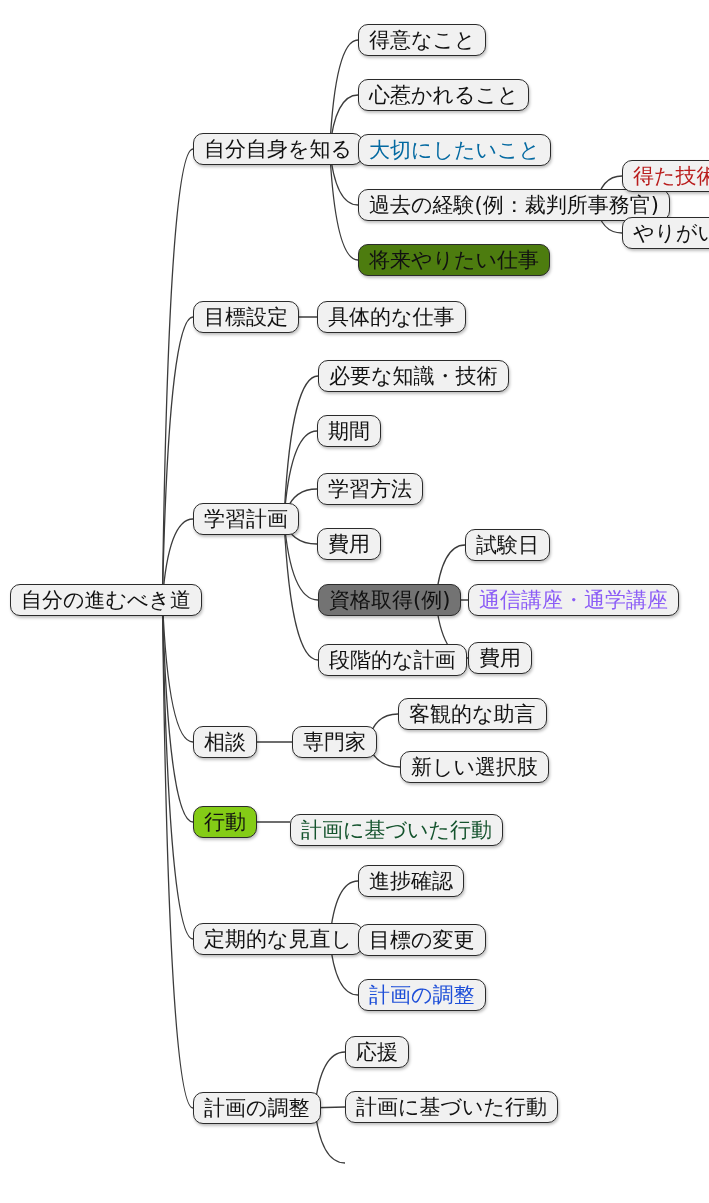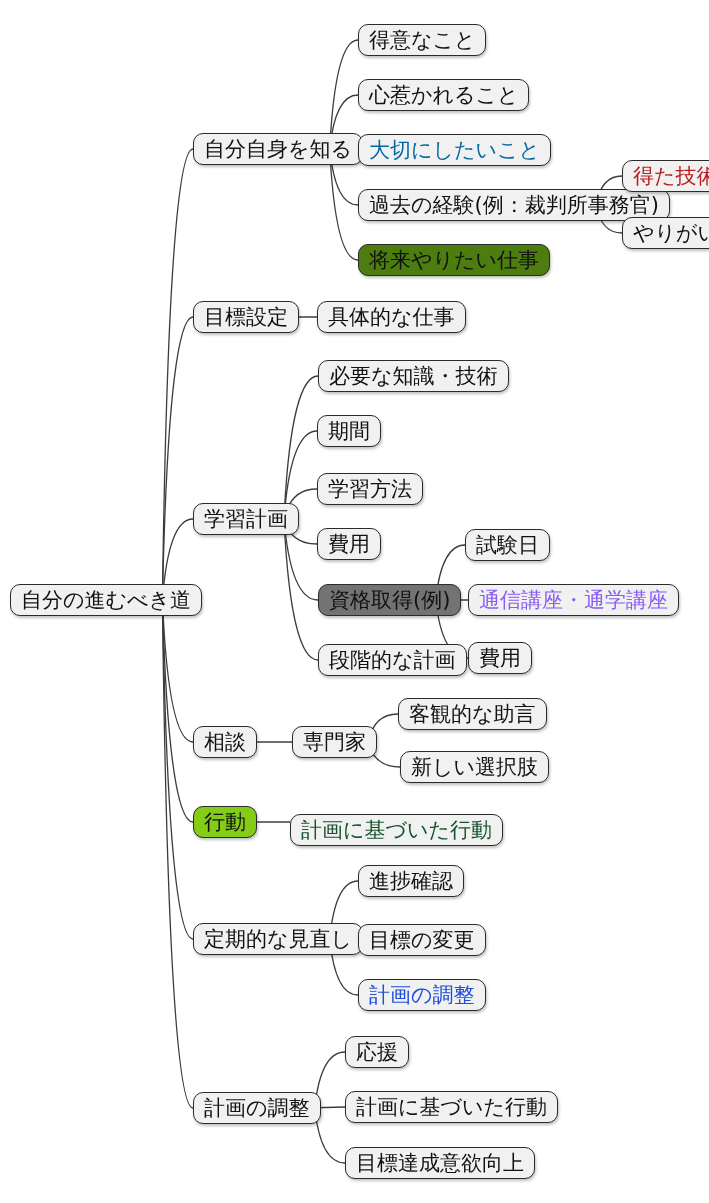--- a/index.html
+++ b/index.html
@@ -98,14 +98,13 @@
   <div class="node" style="left: 400px; top: 751px; background: rgb(241, 241, 241); border-color: rgb(43, 43, 43); color: rgb(17, 17, 17);">新しい選択肢</div>
   <div class="node" style="left: 193px; top: 806px; background: #84cc16; border-color: rgb(43, 43, 43); color: rgb(17, 17, 17);">行動</div>
   <div class="node" style="left: 290px; top: 806px; background: rgb(241, 241, 241); border-color: rgb(43, 43, 43); color: #14532d; margin-top: 8px;">計画に基づいた行動</div>
   <div class="node" style="left: 193px; top: 923px; background: rgb(241, 241, 241); border-color: rgb(43, 43, 43); color: rgb(17, 17, 17);">定期的な見直し</div>
   <div class="node" style="left: 358px; top: 865px; background: rgb(241, 241, 241); border-color: rgb(43, 43, 43); color: rgb(17, 17, 17);">進捗確認</div>
   <div class="node" style="left: 358px; top: 924px; background: rgb(241, 241, 241); border-color: rgb(43, 43, 43); color: rgb(17, 17, 17);">目標の変更</div>
   <div class="node" style="left: 358px; top: 979px; background: rgb(241, 241, 241); border-color: rgb(43, 43, 43); color: #1d4ed8;">計画の調整</div>
   <div class="node" style="left: 193px; top: 1092px; background: rgb(241, 241, 241); border-color: rgb(43, 43, 43); color: rgb(17, 17, 17);">計画の調整</div>
   <div class="node" style="left: 345px; top: 1036px; background: rgb(241, 241, 241); border-color: rgb(43, 43, 43); color: rgb(17, 17, 17);">応援</div>
   <div class="node" style="left: 345px; top: 1091px; background: rgb(241, 241, 241); border-color: rgb(43, 43, 43); color: rgb(17, 17, 17);">計画に基づいた行動</div>
-  <div class="node" style="left: 345px; top: 1147px; background: rgb(241, 241, 241); border-color: rgb(43, 43, 43); color: rgb(17, 17, 17);">目標達成意欲向上</div>
 </div>
 
 </body></html>

